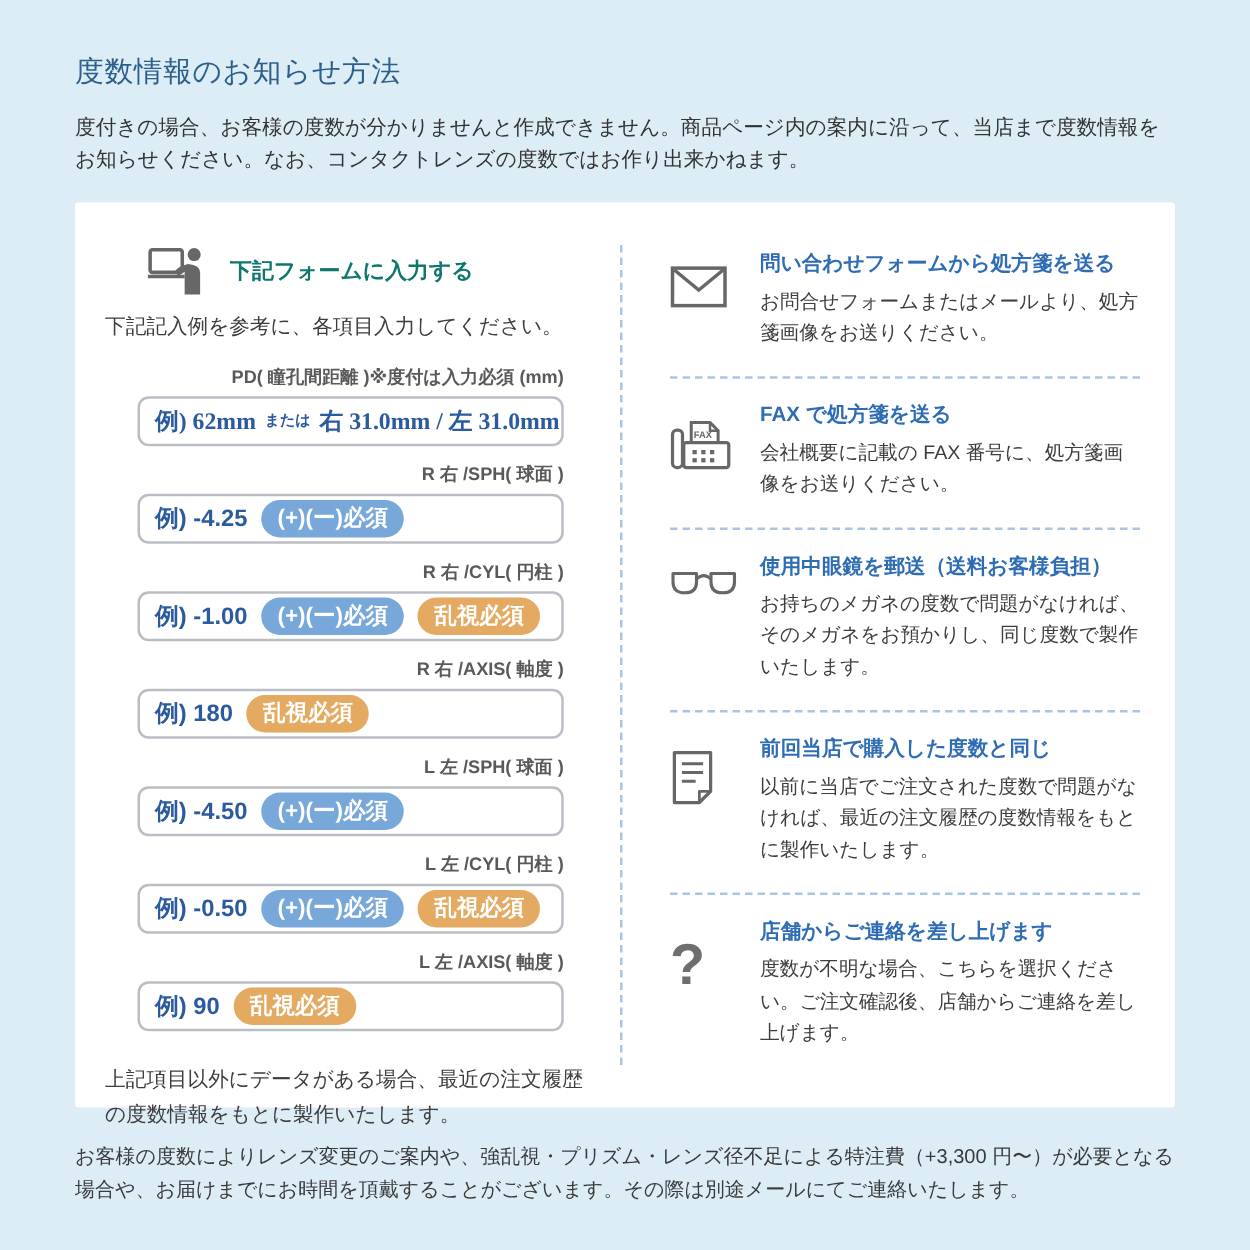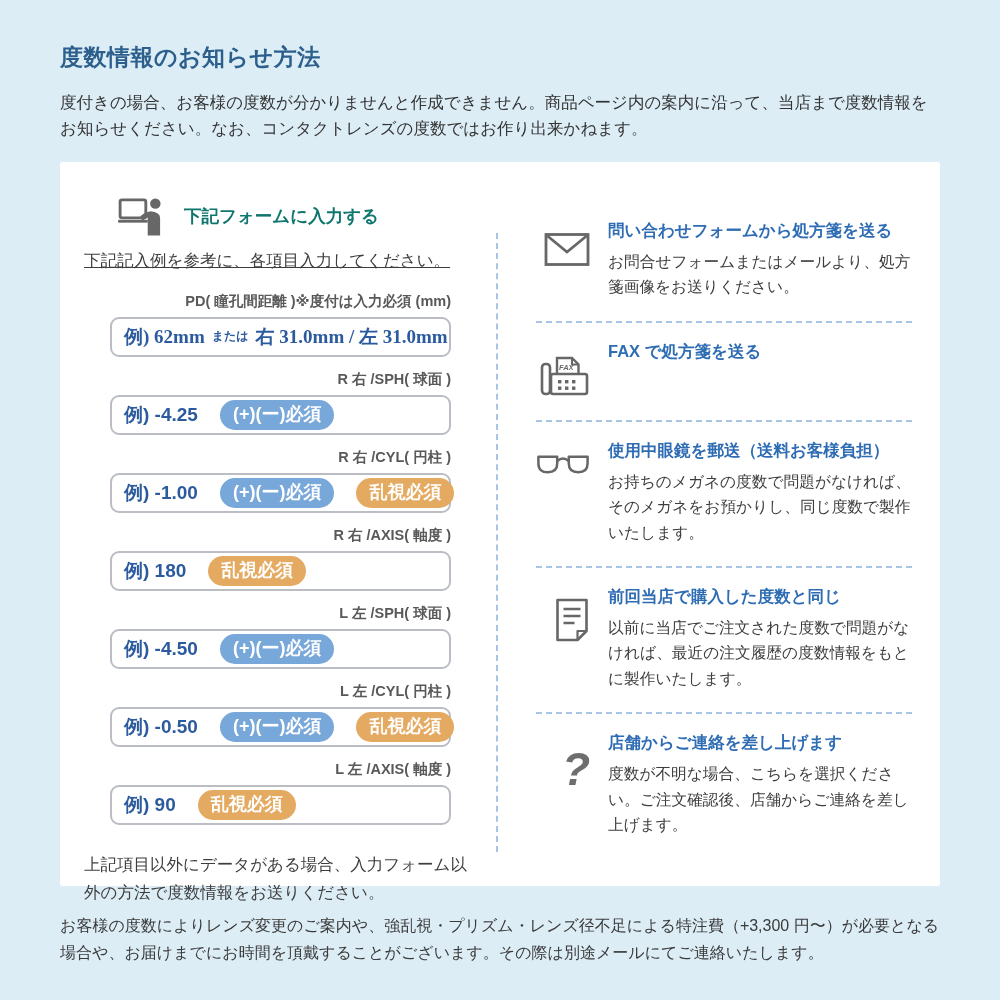--- a/index.html
+++ b/index.html
@@ -5,58 +5,58 @@
   html,body{margin:0;padding:0;}
   body{
     width:1000px;height:1000px;
     background:#dcedf6;
     font-family:"Liberation Sans","DejaVu Sans",sans-serif;
     color:#3d3d3d;
     overflow:hidden;
   }
   .page{box-sizing:border-box;padding:42px 60px 0 60px;}
   .page-title{
-    font-size:23px;font-weight:bold;color:#2d5f8d;
+    font-size:23px;font-weight:normal;color:#2d5f8d;
     margin:0 0 16px 0;letter-spacing:.5px;
   }
   .intro{font-size:16.5px;line-height:1.6;color:#333;margin:0 0 20px 0;width:880px;}
   .card{
     background:#ffffff;border-radius:3px;width:880px;height:724px;
     display:flex;box-sizing:border-box;
   }
   
   .col-left{width:446px;box-sizing:border-box;padding:34px 26px 0 24px;}
   .form-header{display:flex;align-items:center;gap:18px;margin:0 0 14px 34px;}
   .form-title{font-size:17.5px;font-weight:bold;color:#0f766e;}
-  .form-instruction{font-size:16.5px;color:#3d3d3d;margin:0 0 20px 0;text-decoration:underline;}
+  .form-instruction{font-size:16.5px;color:#3d3d3d;margin:0 0 20px 0;}
   .form-rows{margin-left:26px;width:341px;}
   .field-label{font-size:14.5px;font-weight:bold;color:#595959;margin:13px 0 6px 10px;text-align:right;}
   .field-box{
     background:#fff;border:2px solid #babec4;border-radius:9px;height:40px;
-    display:flex;align-items:center;gap:22px;padding:0 12px;box-sizing:border-box;
+    display:flex;align-items:center;gap:11px;padding:0 12px;box-sizing:border-box;
   }
   .field-box.pd{gap:7px;font-family:Liberation Serif, serif;}
   .field-example{color:#2b5a9e;font-weight:bold;font-size:19px;white-space:nowrap;}
   .field-connector{color:#2b5a9e;font-weight:bold;font-size:12px;white-space:nowrap;}
   .badge{
     color:#fff;font-weight:bold;font-size:18px;padding:4px 13px;
     border-radius:999px;white-space:nowrap;line-height:1.2;
   }
   .badge-blue{background:#78a7d9;}
   .badge-orange{background:#e4aa61;}
   .form-note{margin:26px 0 0 0;font-size:16.5px;line-height:1.68;color:#3d3d3d;}
   
-  .col-right{flex:1;box-sizing:border-box;padding:3px 28px 0 40px;position:relative;margin-top:37px;}
+  .col-right{flex:1;box-sizing:border-box;padding:20px 28px 0 40px;position:relative;}
   .col-right::before{
     content:"";position:absolute;left:0;top:34px;bottom:34px;
     border-left:2px dashed #a8c6e3;
   }
   .method{display:flex;gap:18px;padding:18px 0 21px 0;}
   .method + .method{border-top:2px dashed #a8c6e3;}
-  .method-icon{width:54px;flex-shrink:0;display:flex;justify-content:flex-end;align-items:flex-start;padding-top:12px;font-style:italic;}
+  .method-icon{width:54px;flex-shrink:0;display:flex;justify-content:flex-start;align-items:flex-start;padding-top:12px;}
   .method-title{font-size:16.5px;font-weight:bold;color:#2e6cb4;margin:0 0 7px 0;}
   .method-body{font-size:15.7px;line-height:1.62;color:#3d3d3d;margin:0;width:304px;}
   .question-glyph{font-size:46px;font-weight:bold;color:#6e6e6e;line-height:1;margin-top:2px;}
   
   .footer-note{margin:26px 0 0 0;font-size:16px;line-height:1.7;color:#3a3a3a;width:880px;}
   svg{display:block;}
 </style>
 </head>
 <body>
 
@@ -138,21 +138,21 @@
         <div>
           <div class="field-label">L 左 /AXIS( 軸度 )</div>
           <div class="field-box">
             <span class="field-example">例) 90</span>
             <span class="badge badge-orange">乱視必須</span>
           </div>
         </div>
 
       </div>
 
-      <p class="form-note">上記項目以外にデータがある場合、入力フォーム以外の方法で度数情報をお送りください。</p>
+      <p class="form-note">上記項目以外にデータがある場合、最近の注文履歴の度数情報をもとに製作いたします。</p>
     </div>
 
     <div class="col-right">
 
       <div class="method">
         <div class="method-icon">
           <svg width="46" height="35" viewBox="0 0 46 35">
             <rect x="2" y="2.5" width="42" height="30" fill="none" stroke="#676767" stroke-width="2.8"></rect>
             <path d="M3.5 4 L23 20 L42.5 4" fill="none" stroke="#676767" stroke-width="2.8"></path>
           </svg>
@@ -176,20 +176,21 @@
                 <rect x="25" y="27" width="3.4" height="3.4"></rect>
                 <rect x="32" y="27" width="3.4" height="3.4"></rect>
               <rect x="18" y="33.5" width="3.4" height="3.4"></rect>
                 <rect x="25" y="33.5" width="3.4" height="3.4"></rect>
                 <rect x="32" y="33.5" width="3.4" height="3.4"></rect>
             </g>
           </svg>
         </div>
         <div class="method-text">
           <p class="method-title">FAX で処方箋を送る</p>
+          <p class="method-body">会社概要に記載の FAX 番号に、処方箋画像をお送りください。</p>
         </div>
       </div>
 
       <div class="method">
         <div class="method-icon">
           <svg width="56" height="26" viewBox="0 0 56 26">
             <path d="M2.5 4.5 h19.5 v7 q0 9 -9.75 9 q-9.75 0 -9.75 -9 z" fill="none" stroke="#676767" stroke-width="2.6" stroke-linejoin="round"></path>
             <path d="M34 4.5 h19.5 v7 q0 9 -9.75 9 q-9.75 0 -9.75 -9 z" fill="none" stroke="#676767" stroke-width="2.6" stroke-linejoin="round"></path>
             <path d="M22 9 q6 -5.5 12 0" fill="none" stroke="#676767" stroke-width="2.6"></path>
           </svg>

